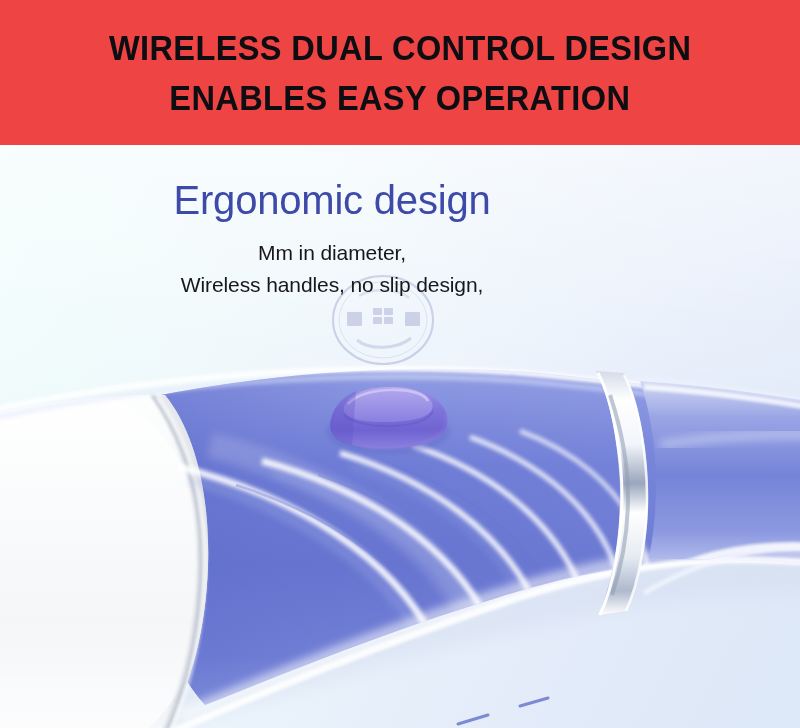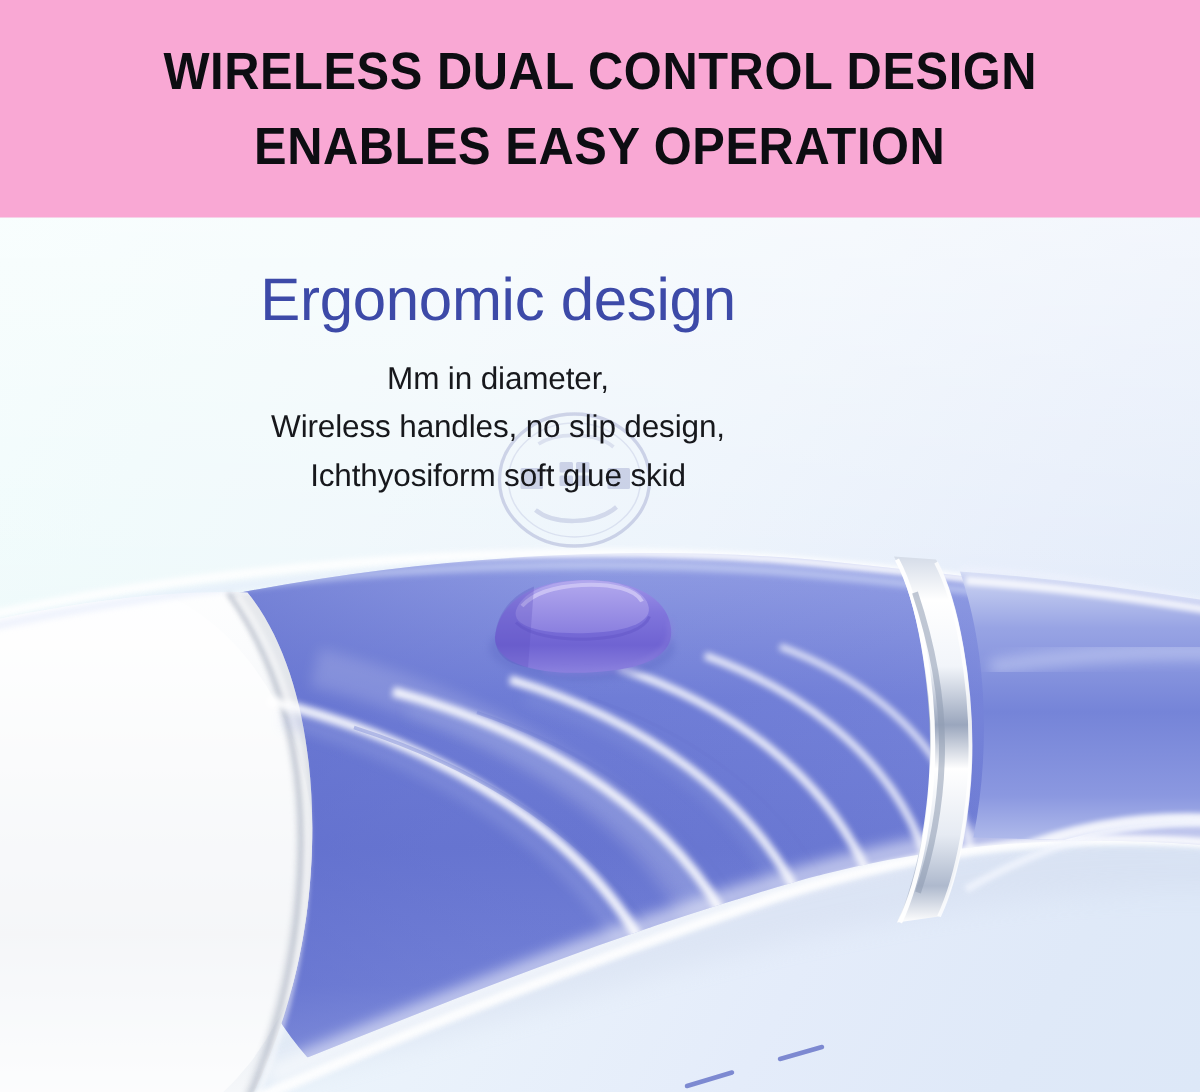--- a/index.html
+++ b/index.html
@@ -20,21 +20,21 @@
     background: #eefafa;
   }
 
   
   .banner {
     position: absolute;
     left: 0;
     top: 0;
     width: 800px;
     height: 145px;
-    background: #f9a8d4;
+    background: #ef4444;
     z-index: 5;
     display: flex;
     flex-direction: column;
     align-items: center;
     justify-content: center;
   }
   .banner-line {
     color: #0d0d12;
     font-family: "Liberation Sans", sans-serif;
     font-weight: bold;
@@ -379,21 +379,20 @@
       </g>
       <path d="M 30,70 C 42,80 70,80 84,68" stroke="#4f57a0" stroke-width="3" fill="none" opacity="0.6"></path>
       <path d="M 32,26 C 44,18 70,18 82,28" stroke="#4f57a0" stroke-width="2.4" fill="none" opacity="0.45"></path>
     </svg>
   </div>
 
   <div class="text-block">
     <div class="headline">Ergonomic design</div>
     <div class="sub-line">Mm in diameter,</div>
     <div class="sub-line">Wireless handles, no slip design,</div>
-    <div class="sub-line">Ichthyosiform soft glue skid</div>
   </div>
 
   <div class="banner">
     <div class="banner-line">WIRELESS DUAL CONTROL DESIGN</div>
     <div class="banner-line">ENABLES EASY OPERATION</div>
   </div>
 
 </div>
 
 </body></html>

